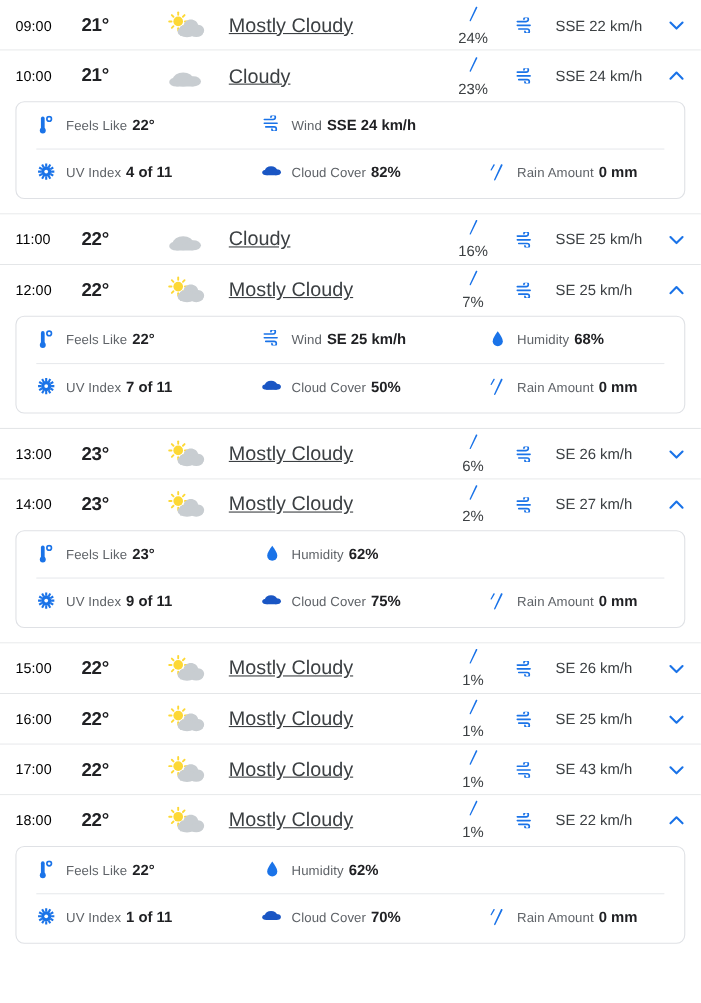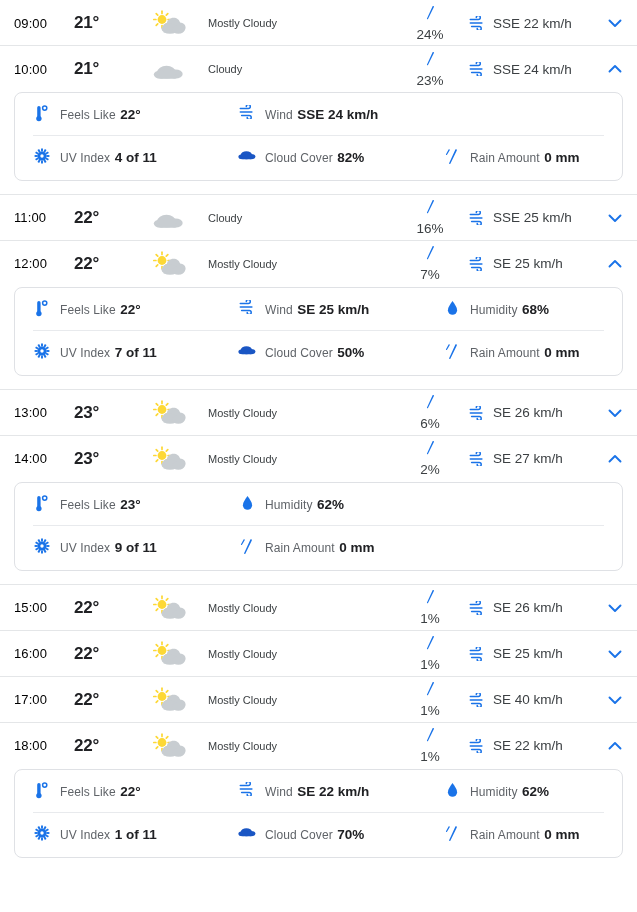--- a/index.html
+++ b/index.html
@@ -51,37 +51,38 @@
     color: #202124;
     letter-spacing: -.2px;
   }
   .col-icon {
     width: 60px;
     display: flex;
     align-items: center;
   }
   .col-cond {
     flex: 1 1 auto;
-    font-size: 11px;
+    font-size: 18px;
     color: #3c4043;
+    text-decoration: underline;
   }
   .col-precip {
     width: 78px;
     display: flex;
     align-items: center;
     gap: 6px;
     font-size: 13.5px;
     color: #3c4043;
     flex-direction: column;
   }
   .col-wind {
     width: 124px;
     display: flex;
     align-items: center;
-    gap: 7px;
+    gap: 19px;
     font-size: 13.5px;
     color: #3c4043;
     white-space: nowrap;
   }
   .col-chevron {
     width: 44px;
     display: flex;
     align-items: center;
     justify-content: center;
   }
@@ -636,20 +637,34 @@
                 <line x1="10.20" y1="4.19" x2="11.70" y2="1.59" stroke="#1a73e8" stroke-width="1.9" stroke-linecap="butt"></line>
                 <line x1="11.81" y1="5.80" x2="14.41" y2="4.30" stroke="#1a73e8" stroke-width="1.9" stroke-linecap="butt"></line>
     <circle cx="8" cy="8" r="1.7" fill="#ffffff"></circle>
   </svg>
             </span>
     <span class="detail-text">
       <span class="detail-label">UV Index</span>
       <span class="detail-value">9 of 11</span>
     </span>
   </div>
+        <div class="detail-cell c2">
+    <span class="detail-ico">
+              <svg width="18" height="13" viewBox="0 0 18 13">
+    <ellipse fill="#1a56c4" cx="8.4" cy="7.2" rx="5.6" ry="4.0"></ellipse>
+    <ellipse fill="#1a56c4" cx="13.2" cy="8.6" rx="4.2" ry="2.7"></ellipse>
+    <ellipse fill="#1a56c4" cx="4.3" cy="8.8" rx="3.9" ry="2.5"></ellipse>
+    <rect fill="#1a56c4" x="3.6" y="8.4" width="10.6" height="2.9" rx="1.45"></rect>
+  </svg>
+            </span>
+    <span class="detail-text">
+      <span class="detail-label">Cloud Cover</span>
+      <span class="detail-value">75%</span>
+    </span>
+  </div>
         <div class="detail-cell c3">
     <span class="detail-ico">
               <svg width="17" height="18" viewBox="0 0 17 18">
     <path fill="#1a73e8" d="M11.4 1.6 5.2 15.1c-.35.78.72 1.32 1.14.64L12.8 2.4c.42-.78-1.0-1.46-1.4-.8z"></path>
     <path fill="#1a73e8" d="M4.6 1.6 2.0 6.3c-.3.62.62 1.1 1.0.52l2.7-4.6c.36-.62-.74-1.2-1.1-.62z"></path>
   </svg>
             </span>
     <span class="detail-text">
       <span class="detail-label">Rain Amount</span>
       <span class="detail-value">0 mm</span>
@@ -781,21 +796,21 @@
         <span>1%</span>
      </span>
      <span class="col-wind">
        <svg width="17" height="14" viewBox="0 0 17 14">
     <g stroke="#1a73e8" stroke-width="1.5" stroke-linecap="round" fill="none">
       <path d="M1.3 3.6h8.0a2.0 2.0 0 1 0-2.0-2.0"></path>
       <path d="M1.3 7.0h11.6"></path>
       <path d="M2.6 10.4h7.6a2.0 2.0 0 1 1-2.0 2.0"></path>
     </g>
   </svg>
-        <span>SE 40 km/h</span>
+        <span>SE 43 km/h</span>
      </span>
      <span class="col-chevron">
         <svg width="14" height="10" viewBox="0 0 14 10">
     <path d="M1.5 2.5 7 8 12.5 2.5" stroke="#1a73e8" stroke-width="1.9" fill="none" stroke-linecap="round" stroke-linejoin="round"></path>
   </svg>
       </span>
     </div>
     <div class="hour-row no-rule">
       <span class="col-time">18:00</span>
      <span class="col-temp">22°</span>
@@ -851,35 +866,20 @@
     <rect x="2.2" y="1.0" width="3.4" height="12.6" rx="1.7" fill="#1a73e8"></rect>
     <circle cx="3.9" cy="13.6" r="2.7" fill="#1a73e8"></circle>
     <circle cx="9.7" cy="3.1" r="2.1" fill="none" stroke="#1a73e8" stroke-width="1.5"></circle>
   </svg>
             </span>
     <span class="detail-text">
       <span class="detail-label">Feels Like</span>
       <span class="detail-value">22°</span>
     </span>
   </div>
-        <div class="detail-cell c2">
-    <span class="detail-ico">
-              <svg width="17" height="14" viewBox="0 0 17 14">
-    <g stroke="#1a73e8" stroke-width="1.5" stroke-linecap="round" fill="none">
-      <path d="M1.3 3.6h8.0a2.0 2.0 0 1 0-2.0-2.0"></path>
-      <path d="M1.3 7.0h11.6"></path>
-      <path d="M2.6 10.4h7.6a2.0 2.0 0 1 1-2.0 2.0"></path>
-    </g>
-  </svg>
-            </span>
-    <span class="detail-text">
-      <span class="detail-label">Wind</span>
-      <span class="detail-value">SE 22 km/h</span>
-    </span>
-  </div>
         <div class="detail-cell c3">
     <span class="detail-ico">
               <svg width="13" height="17" viewBox="0 0 13 17">
     <path fill="#1a73e8" d="M6.5 1.1C4.0 4.6 1.9 7.6 1.9 10.2a4.6 4.6 0 0 0 9.2 0C11.1 7.6 9.0 4.6 6.5 1.1z"></path>
   </svg>
             </span>
     <span class="detail-text">
       <span class="detail-label">Humidity</span>
       <span class="detail-value">62%</span>
     </span>

